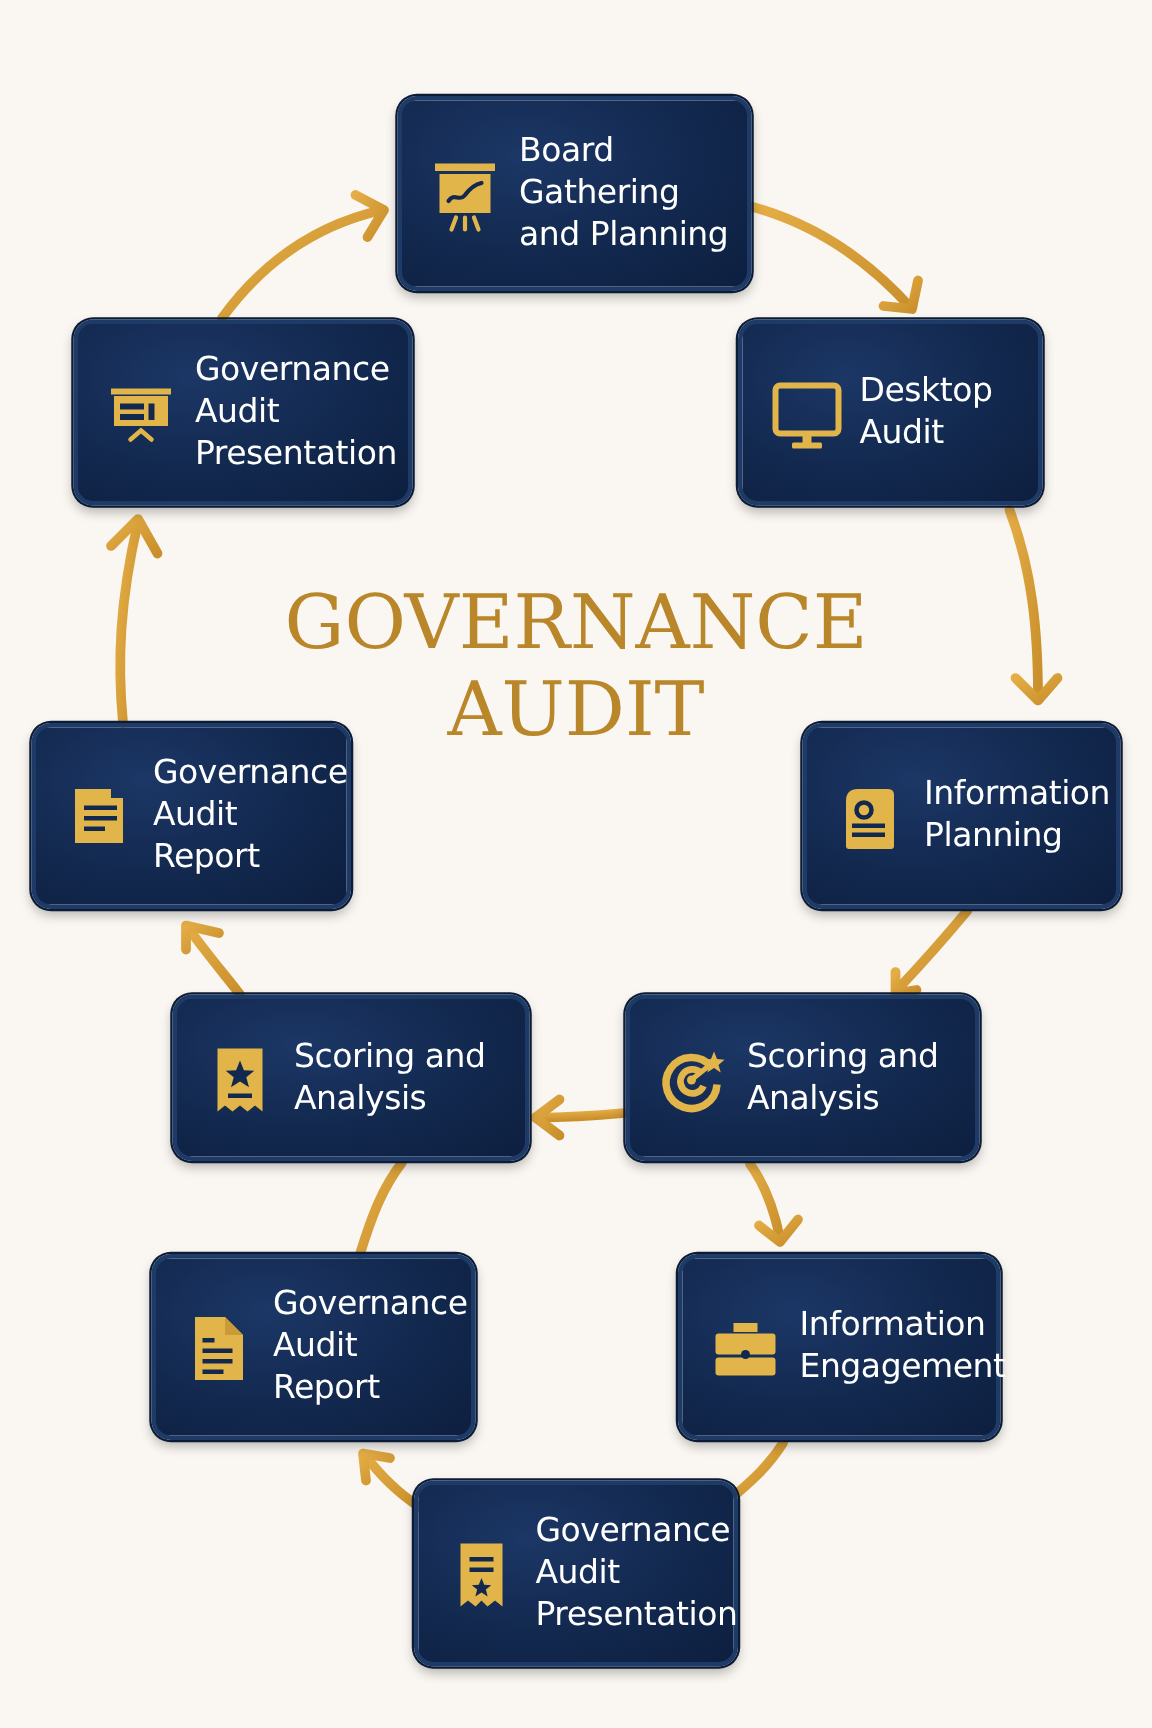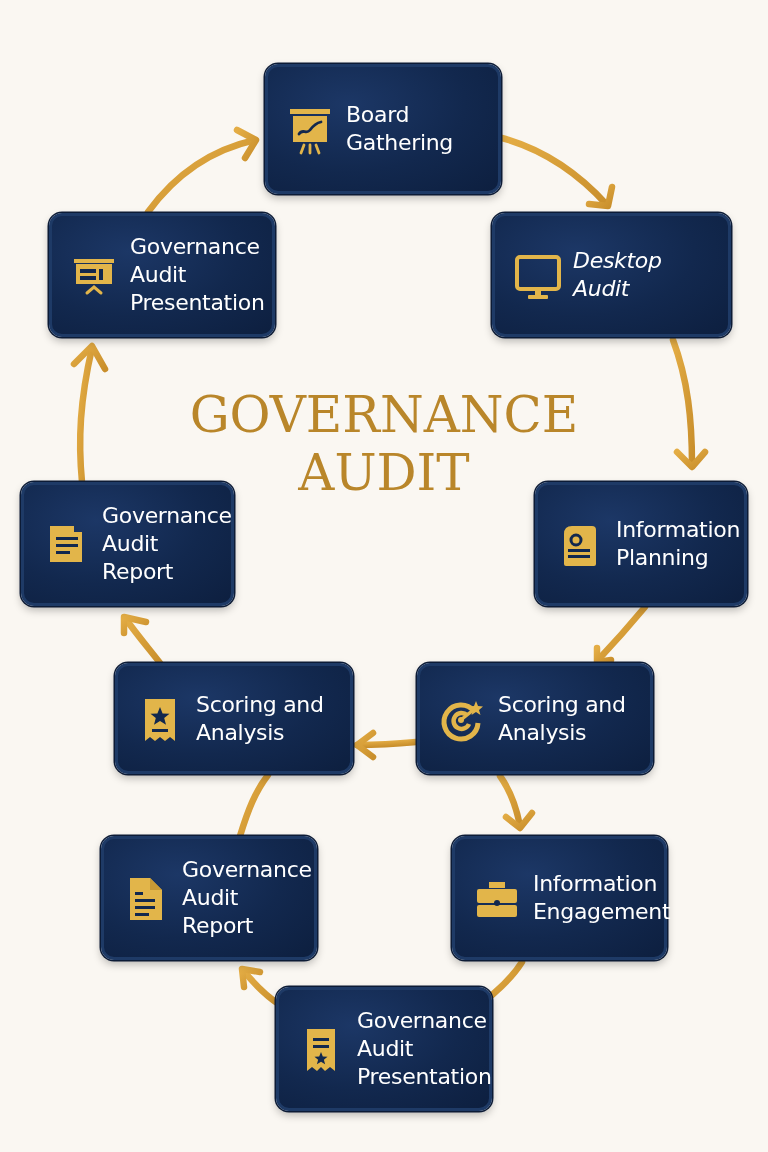--- a/index.html
+++ b/index.html
@@ -94,20 +94,21 @@
       <svg viewBox="0 0 48 56">
         <rect x="4" y="8" width="40" height="5" fill="#e2b54a"></rect>
         <rect x="7" y="15" width="34" height="26" fill="#e2b54a"></rect>
         <path d="M13 33 C 17 27, 20 34, 24 29 C 27 25, 30 22, 35 21" fill="none" stroke="#12284e" stroke-width="2.8" stroke-linecap="round"></path>
         <path d="M18 44 L 15 52 M24 44 L 24 52 M30 44 L 33 52" stroke="#e2b54a" stroke-width="2.8" stroke-linecap="round"></path>
       </svg>
     </div>
     <div class="label">
       <span>Board</span>
       <span>Gathering</span>
+      <span>and Planning</span>
     </div>
   </div>
 
   <div class="node" style="left:49px; top:213px; width:226px; height:124px;">
     <div class="icon">
       <svg viewBox="0 0 48 56">
         <rect x="4" y="12" width="40" height="4" fill="#e2b54a"></rect>
         <rect x="6" y="17" width="36" height="20" fill="#e2b54a"></rect>
         <rect x="10" y="22" width="16" height="4" fill="#12284e"></rect>
         <rect x="10" y="29" width="16" height="4" fill="#12284e"></rect>
@@ -115,21 +116,21 @@
         <path d="M17 46 L 24 40 L 31 46" fill="none" stroke="#e2b54a" stroke-width="3" stroke-linecap="round"></path>
       </svg>
     </div>
     <div class="label">
       <span>Governance</span>
       <span>Audit</span>
       <span>Presentation</span>
     </div>
   </div>
 
-  <div class="node" style="left:492px; top:213px; width:239px; height:124px;font-style:italic;">
+  <div class="node" style="left:492px; top:213px; width:203px; height:124px;">
     <div class="icon">
       <svg viewBox="0 0 48 56">
         <rect x="4" y="10" width="42" height="32" rx="3" fill="none" stroke="#e2b54a" stroke-width="4"></rect>
         <rect x="22" y="42" width="6" height="7" fill="#e2b54a"></rect>
         <rect x="15" y="48" width="20" height="4" rx="1" fill="#e2b54a"></rect>
       </svg>
     </div>
     <div class="label">
       <span>Desktop</span>
       <span>Audit</span>

